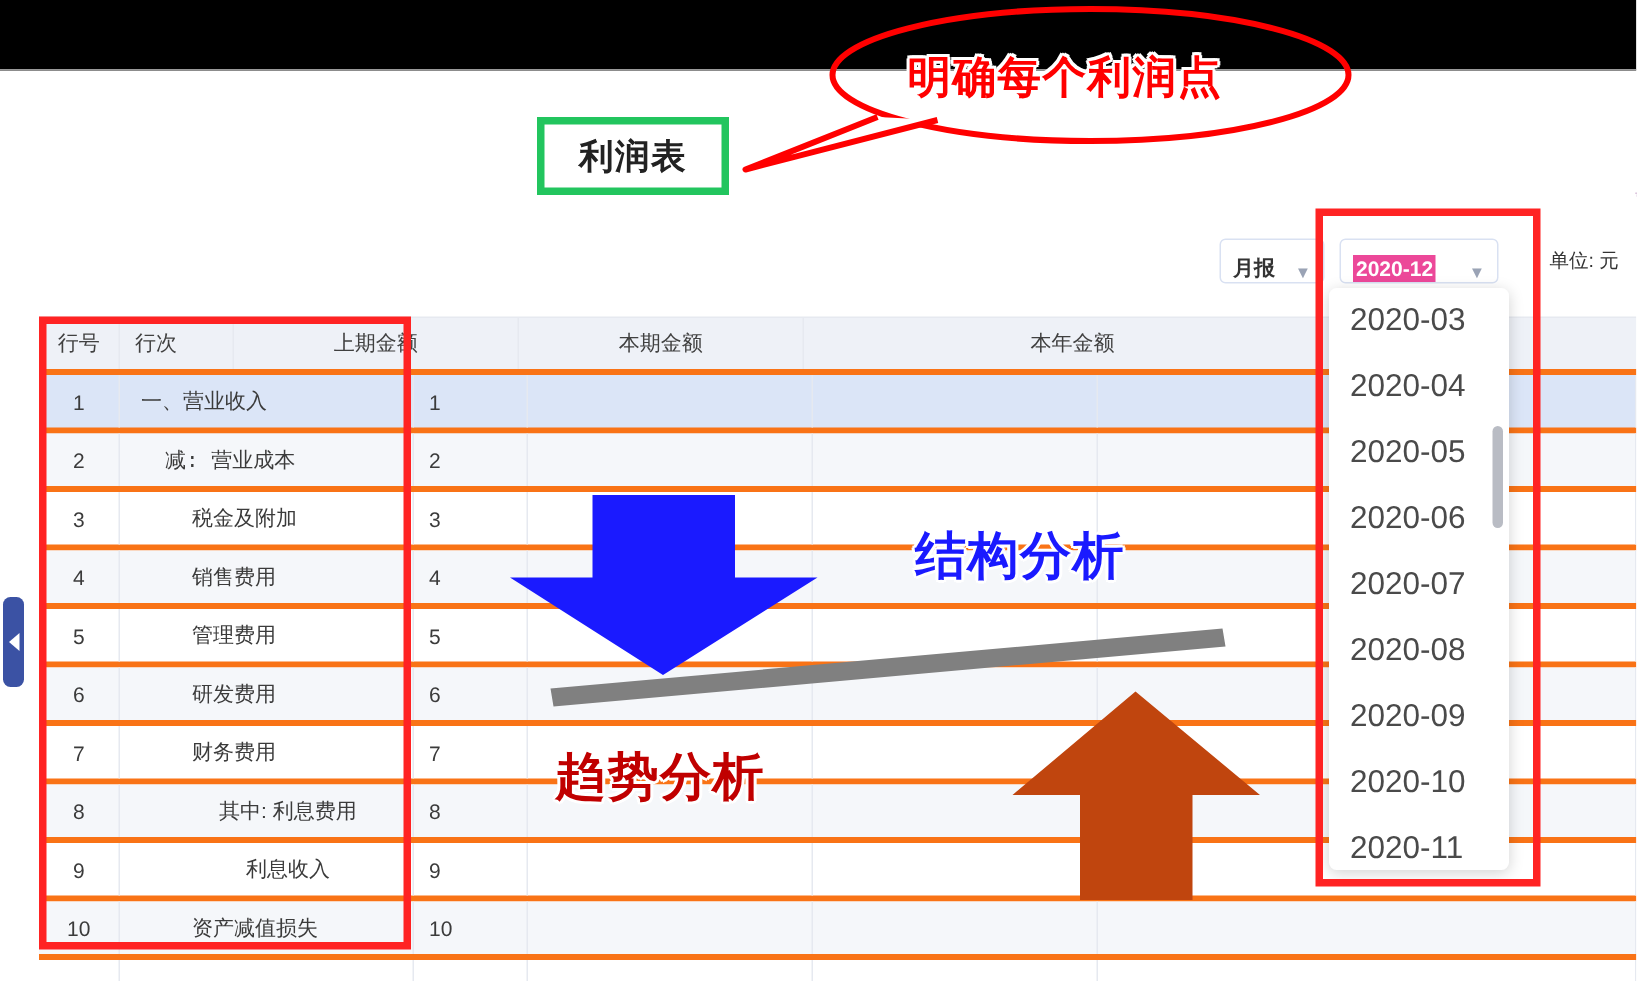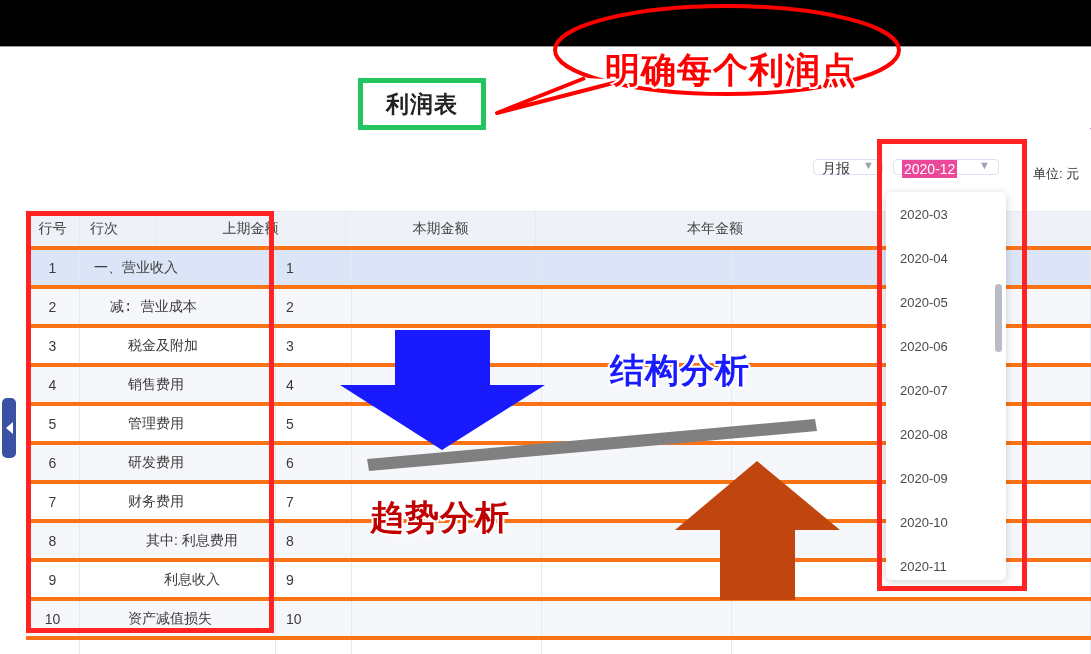--- a/index.html
+++ b/index.html
@@ -34,22 +34,22 @@
     background: #ffffff;
     box-sizing: border-box;
     display: flex; align-items: center; justify-content: center;
   }
   .title-box .title-text {
     font-size: 23px; font-weight: bold; color: #222222;
     letter-spacing: 1px;
   }
   .callout-text {
     position: absolute;
-    left: 605px; top: 47px;
-    font-size: 35px; font-weight: bold;
+    left: 605px; top: 32px;
+    font-size: 29px; font-weight: bold;
     color: #ff0000;
     letter-spacing: 1px;
     white-space: nowrap;
     -webkit-text-stroke: 2px #ffffff;
     paint-order: stroke fill;
     text-shadow:
       2px 0 #ffffff, -2px 0 #ffffff, 0 2px #ffffff, 0 -2px #ffffff,
       1.5px 1.5px #ffffff, -1.5px 1.5px #ffffff, 1.5px -1.5px #ffffff, -1.5px -1.5px #ffffff;
   }
 
@@ -59,29 +59,30 @@
     font-size: 13px; color: #701a75; white-space: nowrap;
   }
   .meta-unit {
     position: absolute; left: 1033px; top: 165px;
     font-size: 13px; color: #333333; white-space: nowrap;
   }
 
   
   .select {
     position: absolute;
-    height: 16px;
+    height: 30px;
     border: 1px solid #d9e1f2;
     border-radius: 4px;
     background: #ffffff;
     box-sizing: border-box;
-    display: flex; align-items: flex-start;
+    display: flex; align-items: flex-end;
     padding: 0 8px;
     font-size: 14px; color: #333333;
     gap: 8px;
+    font-weight: bold;
   }
   .select-period { left: 813px; top: 159px; width: 70px; }
   .select-month  { left: 893px; top: 159px; width: 106px; }
   .select .chev {
     color: #9aa3b5; font-size: 11px; line-height: 1;
     margin-left: auto;
   }
   .sel-value-highlight {
     background: #ec4899; color: #ffffff; padding: 1px 2px;
   }
@@ -94,21 +95,21 @@
     background: #ffffff;
     border-radius: 5px;
     box-shadow: 0 2px 10px rgba(0,0,0,0.18);
     overflow: hidden;
     box-sizing: border-box;
   }
   .dd-item {
     height: 44px;
     display: flex; align-items: center;
     padding-left: 14px;
-    font-size: 13px; color: #4a4a4a;
+    font-size: 21px; color: #4a4a4a;
     box-sizing: border-box;
   }
   .dd-scroll {
     position: absolute;
     right: 4px; top: 92px;
     width: 7px; height: 68px;
     background: #b9bcc4;
     border-radius: 4px;
   }
 

